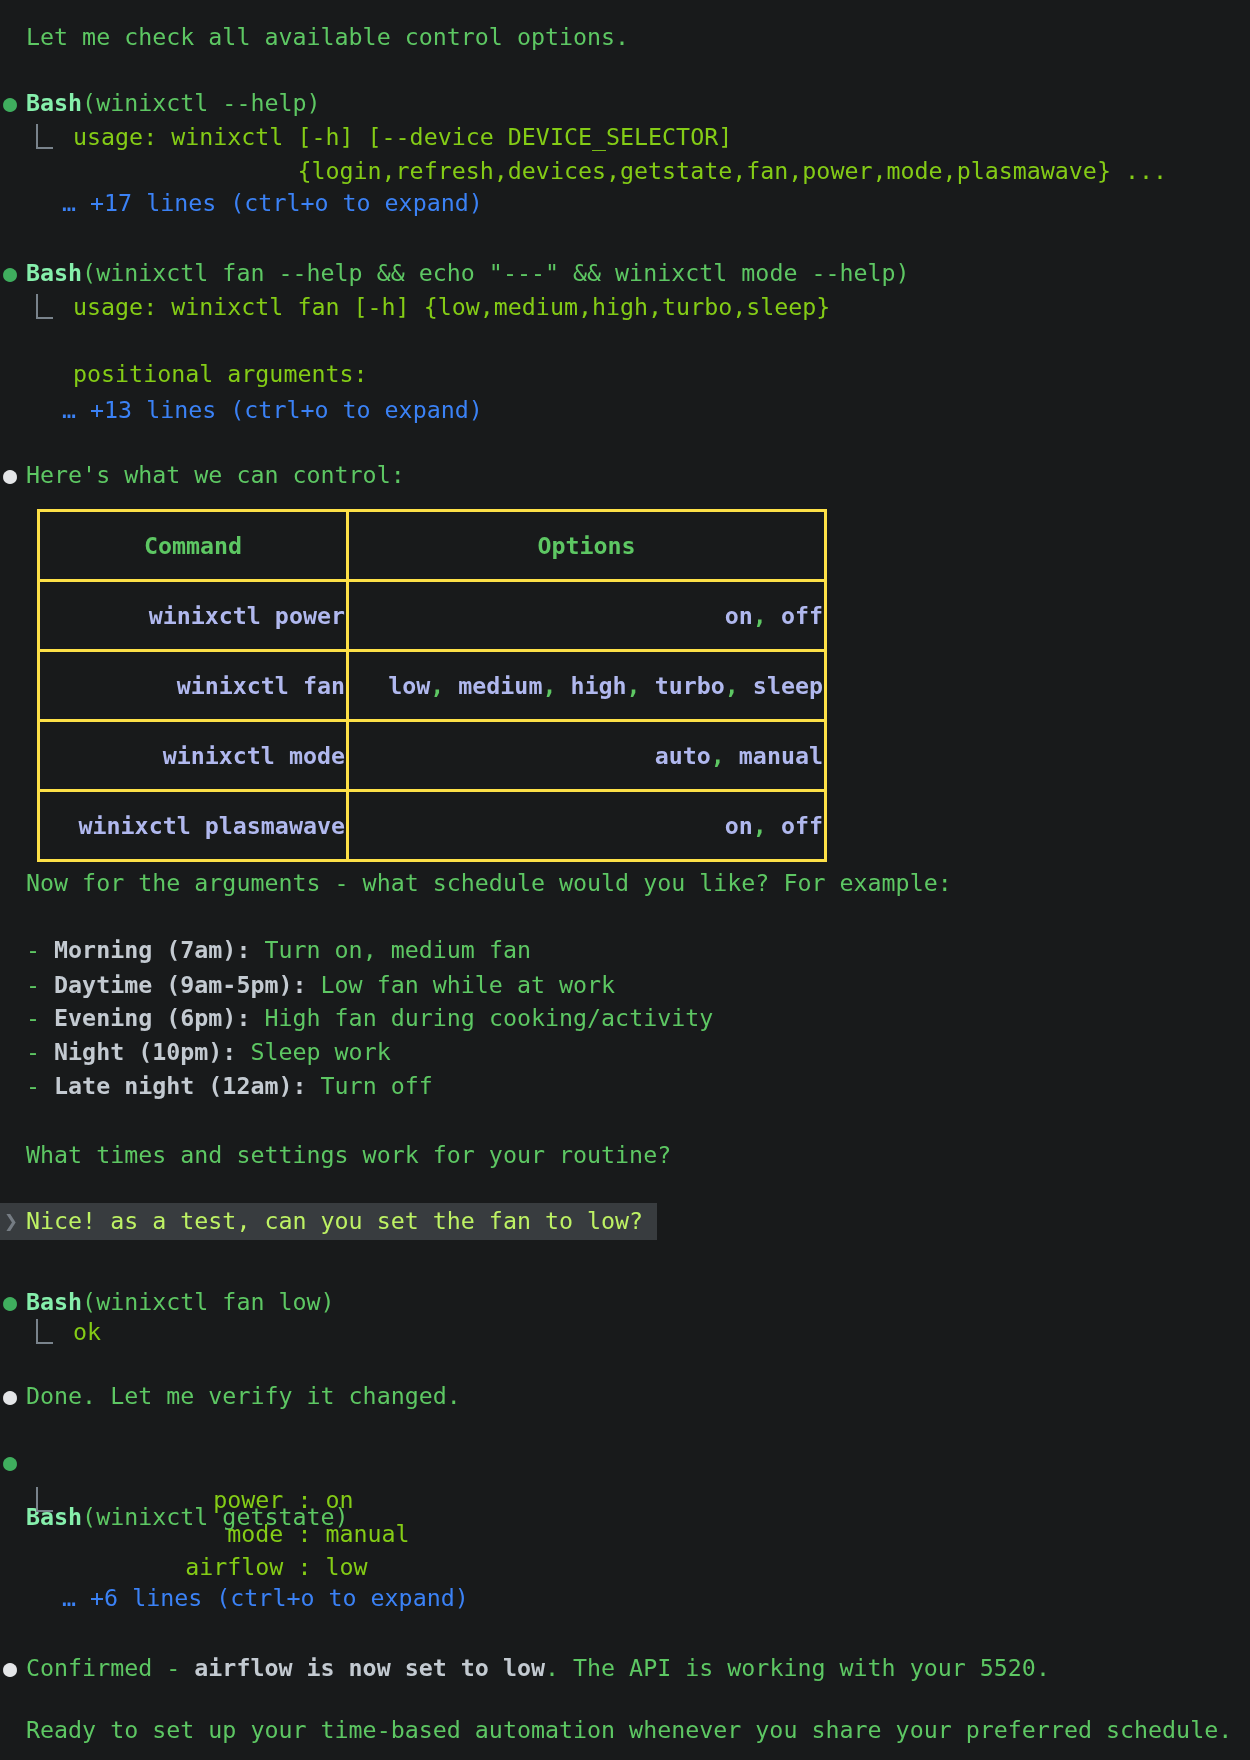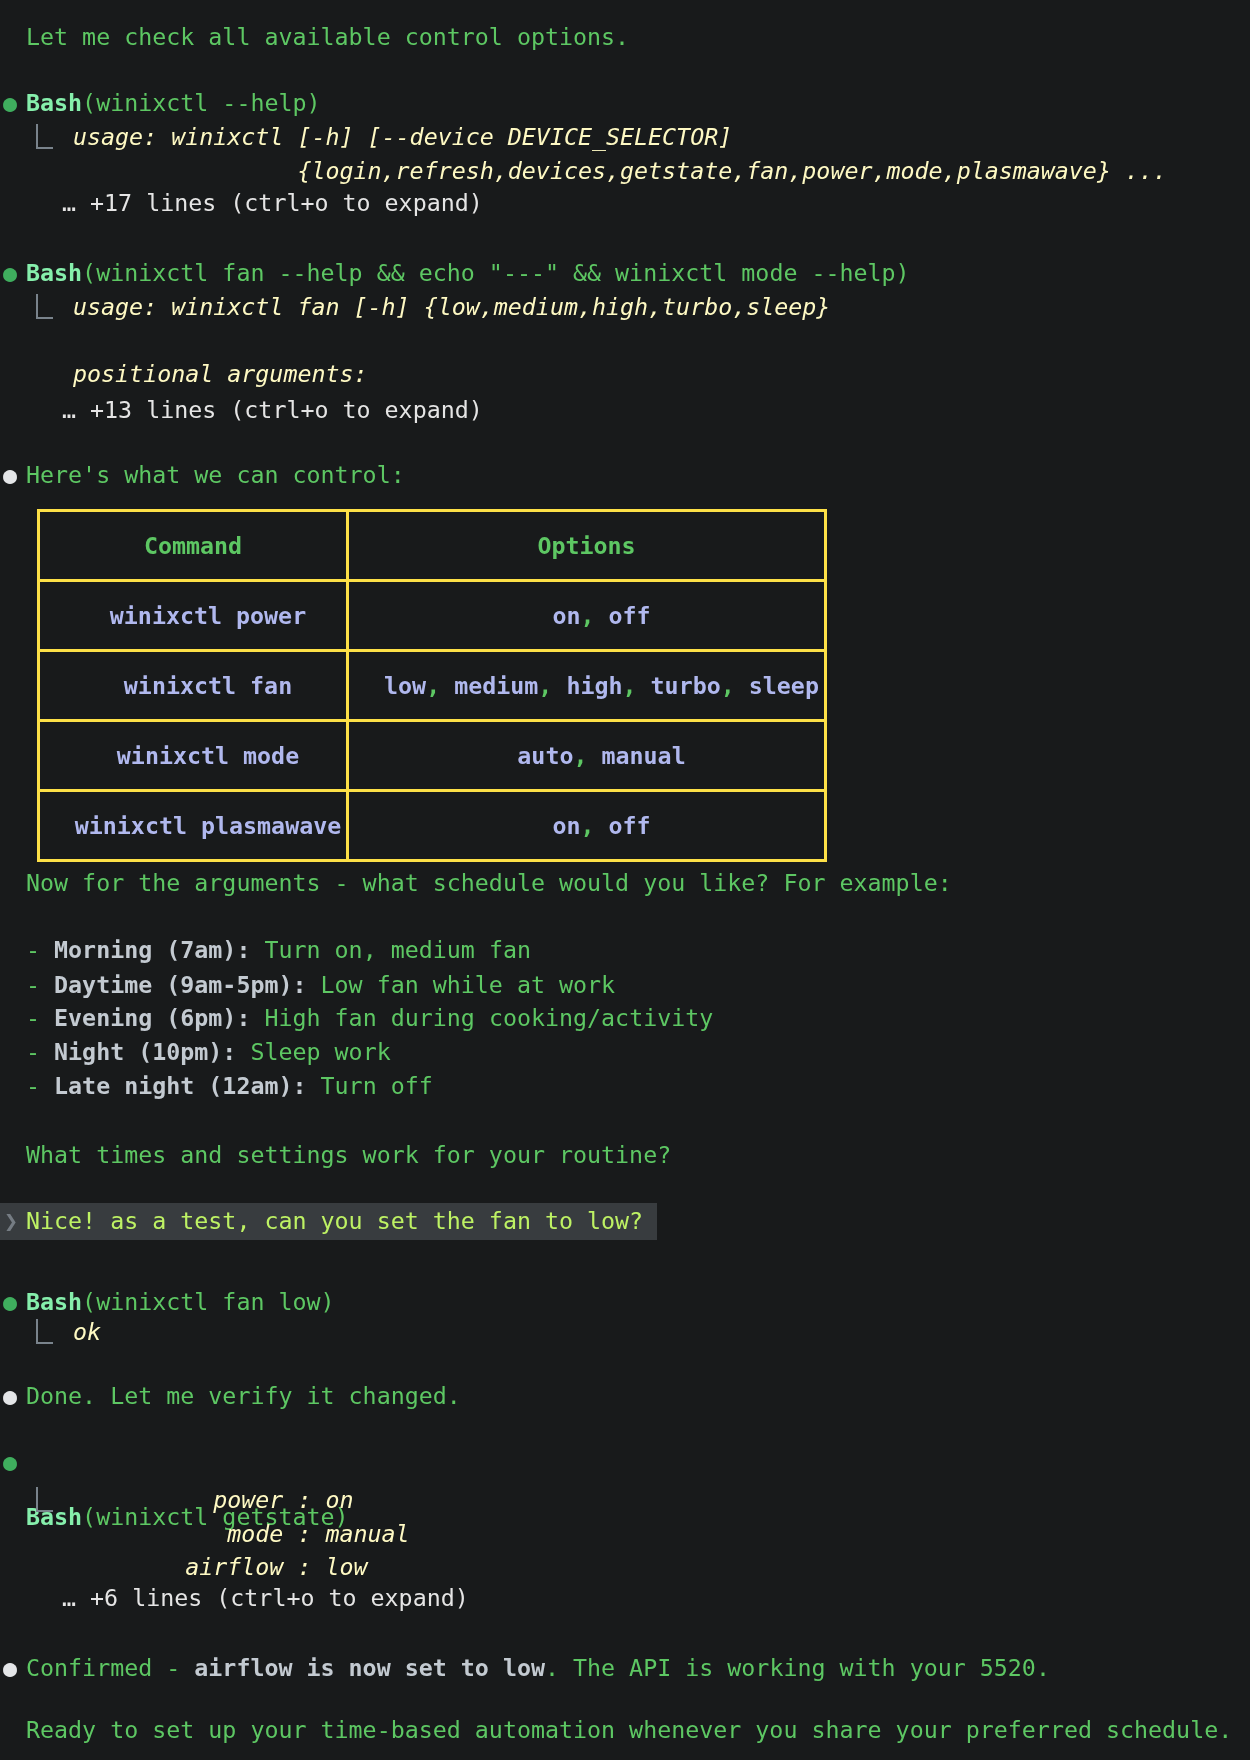--- a/index.html
+++ b/index.html
@@ -10,32 +10,32 @@
     font-size:23.3px;line-height:33.5px;
   }
   .ln{position:absolute;white-space:pre;}
   .green{color:#5dc763;}
   .gray-bold{color:#c3cad1;font-weight:bold;margin-top:46px;}
   .toolname{color:#86efac;font-weight:bold;}
   .bullet-tool{position:absolute;left:3px;color:#3fae5e;}
   .bullet-text{position:absolute;left:3px;color:#e4e6e8;}
   .elbow{position:absolute;left:36px;width:15px;height:23px;
          border-left:2.5px solid #79838c;border-bottom:2.5px solid #79838c;}
-  .out{position:absolute;left:73px;color:#fef9c3;white-space:pre;font-style:italic;}
-  .trunc{position:absolute;left:62px;color:#e5e5e5;white-space:pre;}
+  .out{position:absolute;left:73px;color:#84cc16;white-space:pre;}
+  .trunc{position:absolute;left:62px;color:#3b82f6;white-space:pre;}
   #ctl-table{
     position:absolute;left:37px;top:509px;width:787px;height:340px;
     border-collapse:collapse;table-layout:fixed;
   }
   #ctl-table th,#ctl-table td{
     border:3px solid #fde047;vertical-align:middle;
     font-weight:bold;white-space:pre;
   }
   #ctl-table th{color:#5dc763;text-align:center;height:65px;}
-  #ctl-table td{color:#b0b8ee;text-align:center;padding-left:31px;height:65px;}
+  #ctl-table td{color:#b0b8ee;text-align:right;padding-left:31px;height:65px;}
   #ctl-table col.c1{width:309px;}
   #ctl-table col.c2{width:478px;}
   .opt-comma{color:#5dc763;}
   #user-bar{
     position:absolute;left:0;top:1203px;width:657px;height:37px;
     background:#383c3f;
   }
   #user-bar .chev{position:absolute;left:4px;top:1px;color:#757c83;}
   #user-bar .utext{position:absolute;left:26px;top:1px;color:#bef264;white-space:pre;}
 </style>

